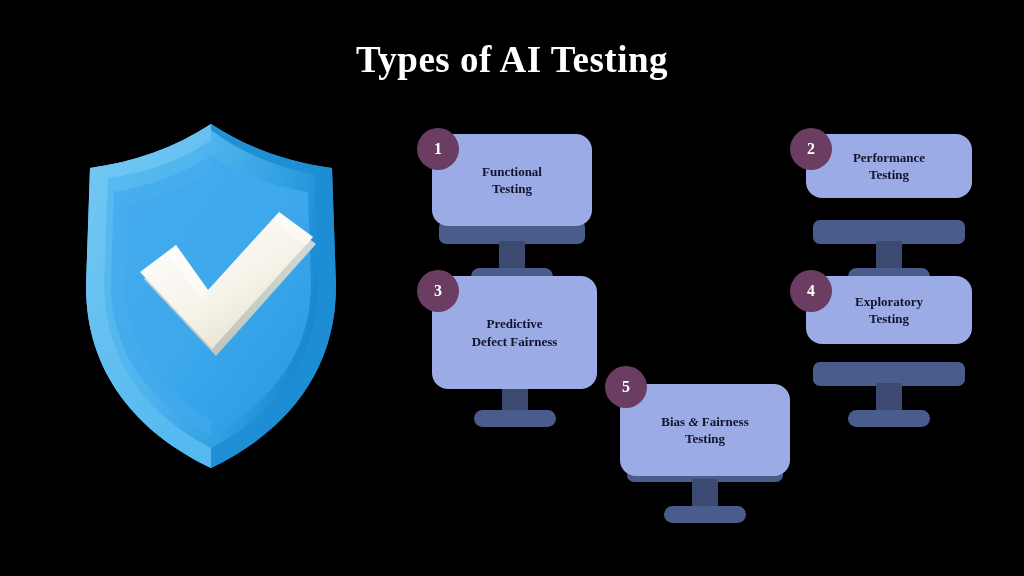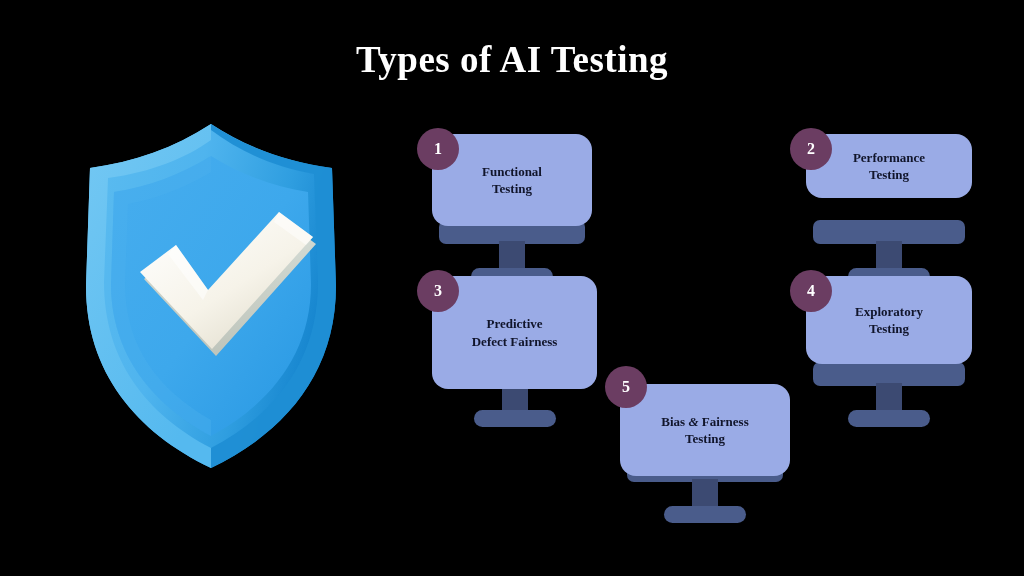--- a/index.html
+++ b/index.html
@@ -120,21 +120,21 @@
   #card-2 .badge  { left: 0px; top: 0px; }
 
   #card-3 { left: 417px; top: 270px; width: 180px; height: 140px; }
   #card-3 .screen { width: 165px; height: 113px; left: 15px; top: 6px; }
   #card-3 .base   { width: 151px; height: 24px; left: 22px; top: 92px; }
   #card-3 .neck   { width: 26px; height: 30px; left: 85px; top: 113px; }
   #card-3 .foot   { width: 82px; height: 17px; left: 57px; top: 140px; }
   #card-3 .badge  { left: 0px; top: 0px; }
 
   #card-4 { left: 790px; top: 270px; width: 182px; height: 140px; }
-  #card-4 .screen { width: 166px; height: 88px; left: 16px; top: 6px; }
+  #card-4 .screen { width: 166px; height: 68px; left: 16px; top: 6px; }
   #card-4 .base   { width: 152px; height: 24px; left: 23px; top: 92px; }
   #card-4 .neck   { width: 26px; height: 30px; left: 86px; top: 113px; }
   #card-4 .foot   { width: 82px; height: 17px; left: 58px; top: 140px; }
   #card-4 .badge  { left: 0px; top: 0px; }
 
   #card-5 { left: 605px; top: 366px; width: 185px; height: 145px; }
   #card-5 .screen { width: 170px; height: 92px; left: 15px; top: 18px; }
   #card-5 .base   { width: 156px; height: 24px; left: 22px; top: 92px; }
   #card-5 .neck   { width: 26px; height: 30px; left: 87px; top: 113px; }
   #card-5 .foot   { width: 82px; height: 17px; left: 59px; top: 140px; }

